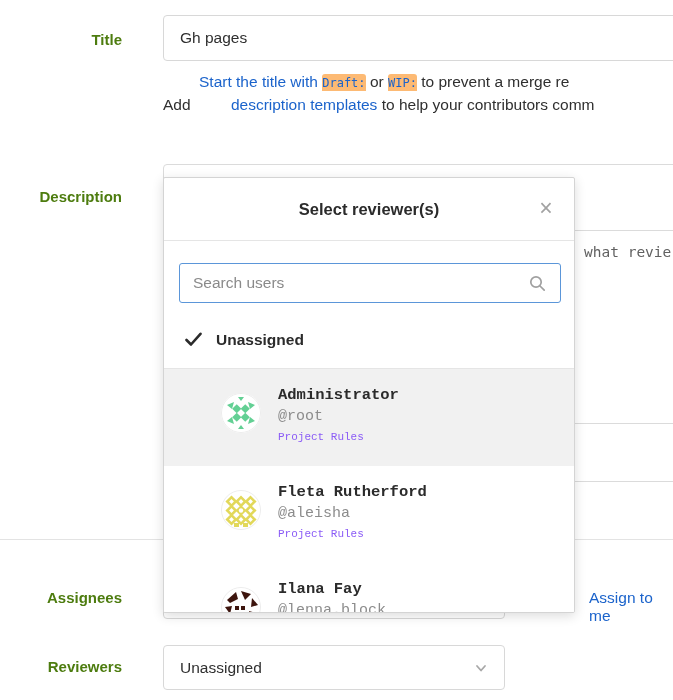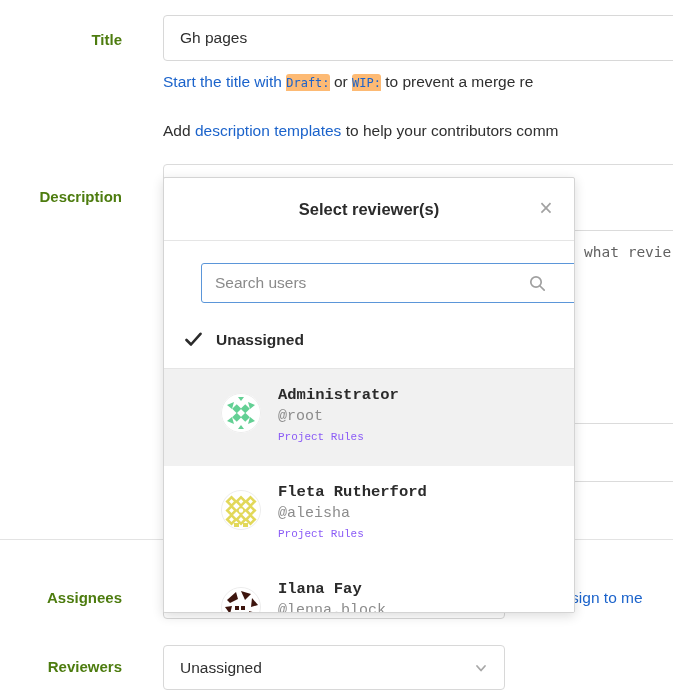--- a/index.html
+++ b/index.html
@@ -13,21 +13,21 @@
     left:0; width:122px; text-align:right; font-size:15px; font-weight:700; color:#4d7c0f;
   }
   
   #title-input {
     left:163px; top:15px; width:530px; height:46px;
     border:1px solid #d8d8d8; border-radius:4px; padding:0 16px;
     font-size:15.5px; color:#2f2f2f; font-family:"Liberation Sans", sans-serif;
     outline:none; background:#fff;
   }
   .hint-line { left:163px; width:510px; white-space:nowrap; overflow:hidden; font-size:15.5px; color:#2f2f2f; }
-  a.lnk { color:#1b63cb; text-decoration:none; cursor:pointer; }
+  a.lnk { color:#1b63cb; text-decoration:none; cursor:pointer;margin-left:36px; }
   .code-chip {
     font-family:"DejaVu Sans Mono", monospace; font-size:12px; color:#1b63cb;
     background:#fdba74; border-radius:3px; padding:2px 0 3px;
   }
   
   #description-box {
     left:163px; top:164px; width:530px; height:318px;
     border:1px solid #dbdbdb; border-radius:4px; background:#fff;
   }
   #description-toolbar { position:absolute; left:0; top:0; right:0; height:66px; border-bottom:1px solid #dbdbdb; }
@@ -65,21 +65,20 @@
   #dropdown-close {
     position:absolute; right:14px; top:16px; width:28px; height:28px;
     font-size:23px; line-height:28px; text-align:center; color:#a2a2a2; cursor:pointer;
     font-weight:400;
   }
   #search-input {
     position:absolute; left:15px; top:85px; width:382px; height:40px;
     border:1px solid #5b96d9; border-radius:3px; padding:0 38px 0 13px;
     font-size:15.5px; color:#303030; outline:none;
     font-family:"Liberation Sans", sans-serif;
-    margin-left:22px;
   }
   #search-input::placeholder { color:#8a8a8a; opacity:1; }
   #search-icon { position:absolute; right:28px; top:97px; pointer-events:none; }
   #unassigned-option {
     position:absolute; left:0; top:133px; right:0; height:58px;
     border-bottom:1px solid #e5e5e5;
     display:flex; align-items:center; padding-left:21px; cursor:pointer;
   }
   #unassigned-option .check { margin-right:14px; display:inline-flex; }
   #unassigned-label { font-size:15.5px; font-weight:700; color:#2b2b2b; }
@@ -104,21 +103,21 @@
   <input id="title-input" class="abs" type="text" value="Gh pages" style="">
 
   <div class="abs hint-line" style="top:73px">
     <a class="lnk">Start the title with</a>
     <span class="code-chip">Draft:</span>
     <span>or</span>
     <span class="code-chip">WIP:</span>
     <span>to prevent a merge re</span>
   </div>
 
-  <div class="abs hint-line" style="top:122px">
+  <div class="abs hint-line" style="top:96px">
     <span>Add</span>
     <a class="lnk">description templates</a>
     <span>to help your contributors comm</span>
   </div>
 
   <div class="abs form-label" style="top:188px">Description</div>
 
   <div id="description-box" class="abs">
     <div id="description-toolbar"></div>
     <div id="description-textarea">

